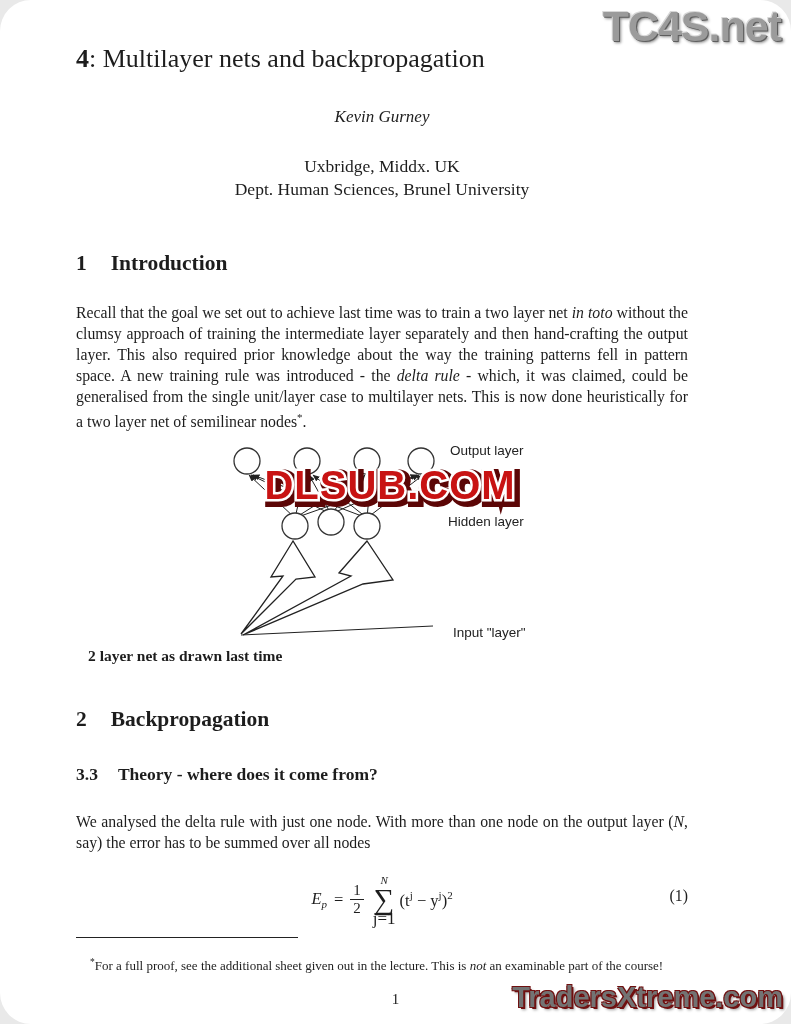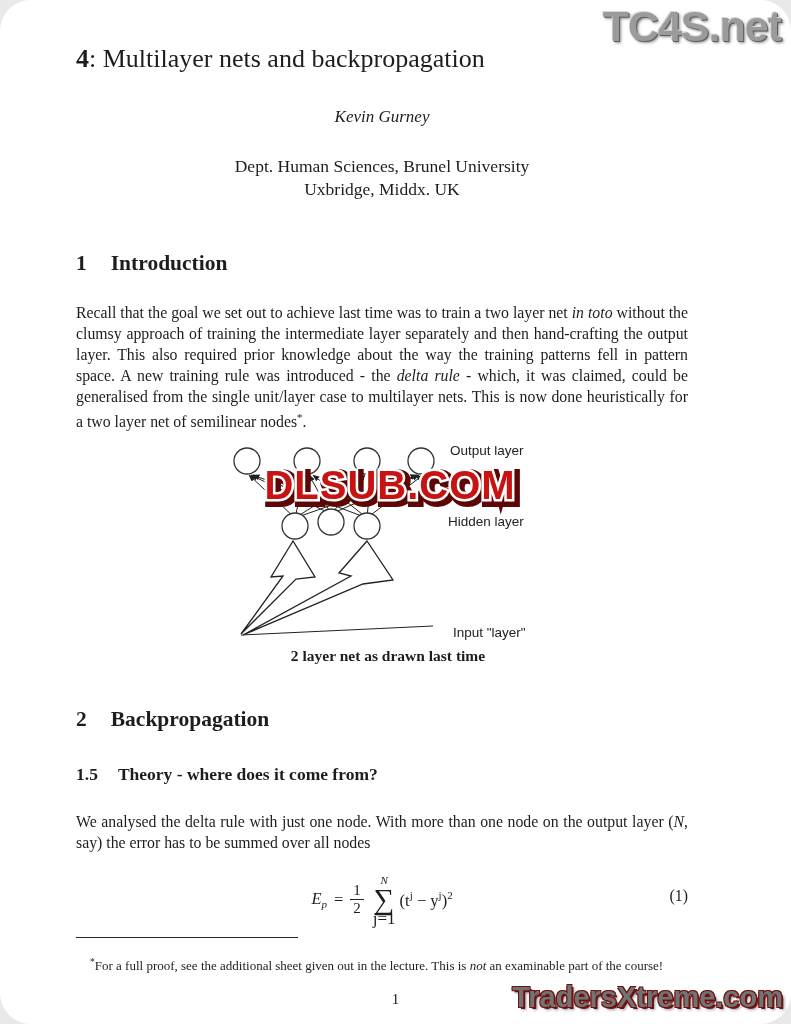--- a/index.html
+++ b/index.html
@@ -32,21 +32,21 @@
   .it { font-style:italic; }
   sup.star { font-size:11px; }
 
   
   .figure { position:relative; height:234px; margin-top:5px; }
   .net-svg { position:absolute; left:149px; top:0; }
   .fig-label { position:absolute; font-family:"Liberation Sans", sans-serif; font-size:13.5px; color:#222; white-space:nowrap; }
   .lbl-output { left:374px; top:6px; }
   .lbl-hidden { left:372px; top:77px; }
   .lbl-input  { left:377px; top:188px; }
-  .fig-caption { position:absolute; left:12px; right:0; top:210px; text-align:center; font-weight:bold; font-size:15.5px; }
+  .fig-caption { position:absolute; left:12px; right:0; top:210px; text-align:left; font-weight:bold; font-size:15.5px; }
   .dlsub-svg { position:absolute; left:178px; top:21px; }
   .dl-txt { font-family:"Liberation Sans", sans-serif; font-weight:bold; font-size:40px; letter-spacing:1px; }
   .dl-back { fill:#5c0606; stroke:#5c0606; stroke-width:10px; paint-order:stroke; }
   .dl-front { fill:#c81313; stroke:#ffffff; stroke-width:5px; paint-order:stroke; }
 
   
   .equation { position:relative; margin-top:20px; text-align:center; height:46px; }
   .eq-body { display:inline-flex; align-items:center; font-size:16.5px; margin-top:2px; }
   .eq-body sub { font-size:11px; font-style:italic; }
   .eq-eq { margin:0 7px; }
@@ -74,22 +74,22 @@
 
   <div class="wm-top">TC4S.net</div>
 
   <div class="content">
 
     <div class="title"><span class="num">4</span><span>: Multilayer nets and backpropagation</span></div>
 
     <div class="author">Kevin Gurney</div>
 
     <div class="affil">
+      <div>Uxbridge, Middx. UK</div>
       <div>Dept. Human Sciences, Brunel University</div>
-      <div>Uxbridge, Middx. UK</div>
     </div>
 
     <div class="sec-h1"><span class="sec-num">1</span><span>Introduction</span></div>
 
     <p class="body"><span>Recall that the goal we set out to achieve last time was to train a two layer net </span><span class="it">in toto</span><span> without the clumsy approach of training the intermediate layer separately and then hand-crafting the output layer. This also required prior knowledge about the way the training patterns fell in pattern space. A new training rule was introduced - the </span><span class="it">delta rule</span><span> - which, it was claimed, could be generalised from the single unit/layer case to multilayer nets. This is now done heuristically for a two layer net of semilinear nodes</span><sup class="star">*</sup><span>.</span></p>
 
     <div class="figure">
       <svg class="net-svg" width="330" height="232" viewBox="0 0 330 232">
         <defs>
           <marker id="ah" markerWidth="8" markerHeight="8" refX="6.5" refY="3" orient="auto">
@@ -134,21 +134,21 @@
       </svg>
 
       <span class="fig-label lbl-output">Output layer</span>
       <span class="fig-label lbl-hidden">Hidden layer</span>
       <span class="fig-label lbl-input">Input "layer"</span>
       <div class="fig-caption">2 layer net as drawn last time</div>
     </div>
 
     <div class="sec-h1" style="margin-top:36px;"><span class="sec-num">2</span><span>Backpropagation</span></div>
 
-    <div class="sec-h2"><span class="sec-num">1.5</span><span>Theory - where does it come from?</span></div>
+    <div class="sec-h2"><span class="sec-num">3.3</span><span>Theory - where does it come from?</span></div>
 
     <p class="body"><span>We analysed the delta rule with just one node. With more than one node on the output layer (</span><span class="it">N</span><span>, say) the error has to be summed over all nodes</span></p>
 
     <div class="equation">
       <span class="eq-body">
         <span><span class="it">E</span><sub>p</sub></span>
         <span class="eq-eq">=</span>
         <span class="frac">
             <span class="fr-num">1</span>
             <span class="fr-den">2</span>

